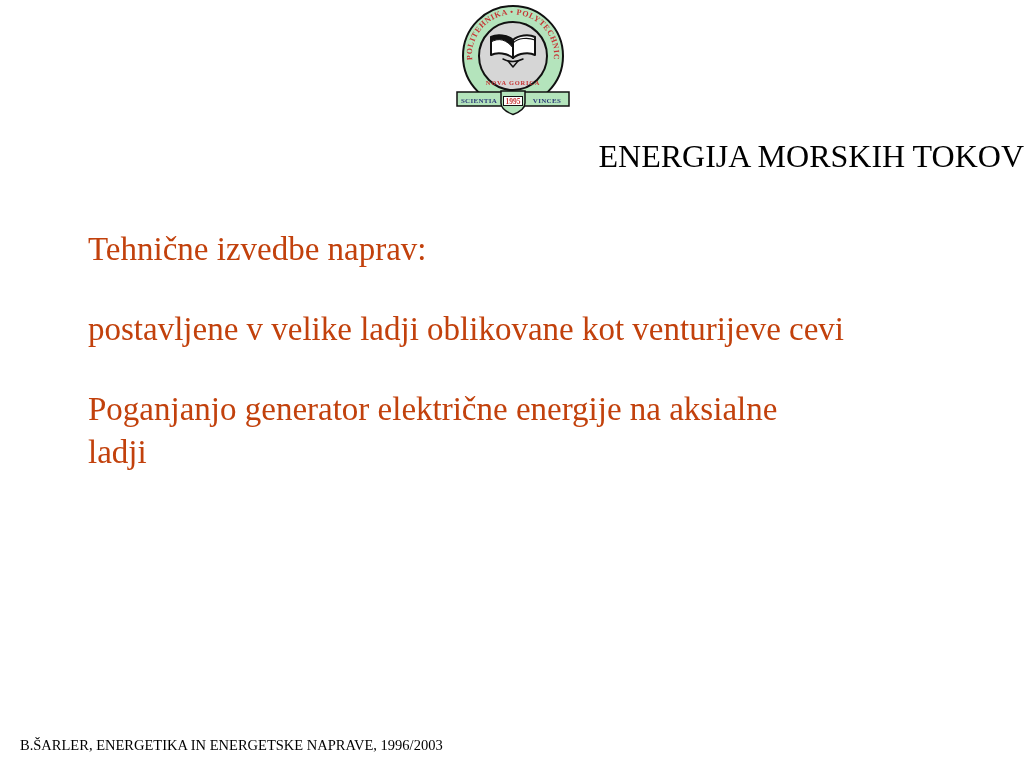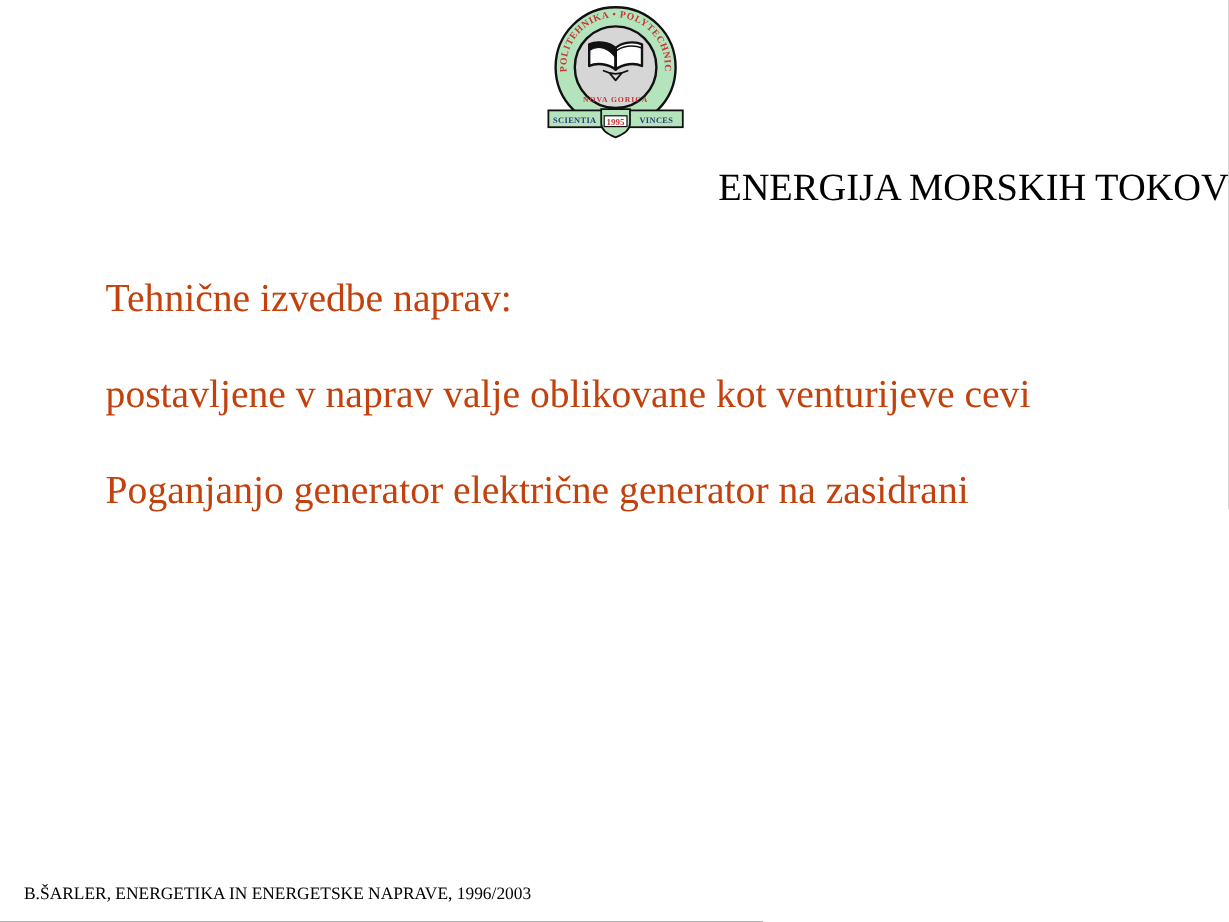--- a/index.html
+++ b/index.html
@@ -91,20 +91,21 @@
     <path d="M 46 87 L 70 87 L 70 99 Q 70 106 58 110.5 Q 46 106 46 99 Z" fill="#b4e4bc" stroke="#111111" stroke-width="1.5"></path>
     <rect x="48.5" y="92.5" width="19" height="9" fill="#ffffff" stroke="#111111" stroke-width="1"></rect>
     <text x="58" y="100" text-anchor="middle" font-size="7.5" font-weight="bold" fill="#c63434">1995</text>
   </svg>
 
   <div class="slide-title">ENERGIJA MORSKIH TOKOV</div>
 
   <div class="body-block">
     <div class="body-line">Tehnične izvedbe naprav:</div>
     <div class="body-line"></div>
-    <div class="body-line">postavljene v naprav valje oblikovane kot venturijeve cevi</div>
+    <div class="body-line">postavljene v velike ladji oblikovane kot venturijeve cevi</div>
     <div class="body-line"></div>
-    <div class="body-line">Poganjanjo generator električne generator na zasidrani</div>
+    <div class="body-line">Poganjanjo generator električne energije na aksialne</div>
+    <div class="body-line">ladji</div>
   </div>
 
   <div class="slide-footer">B.ŠARLER, ENERGETIKA IN ENERGETSKE NAPRAVE, 1996/2003</div>
 
 </div>
 
 </body></html>

